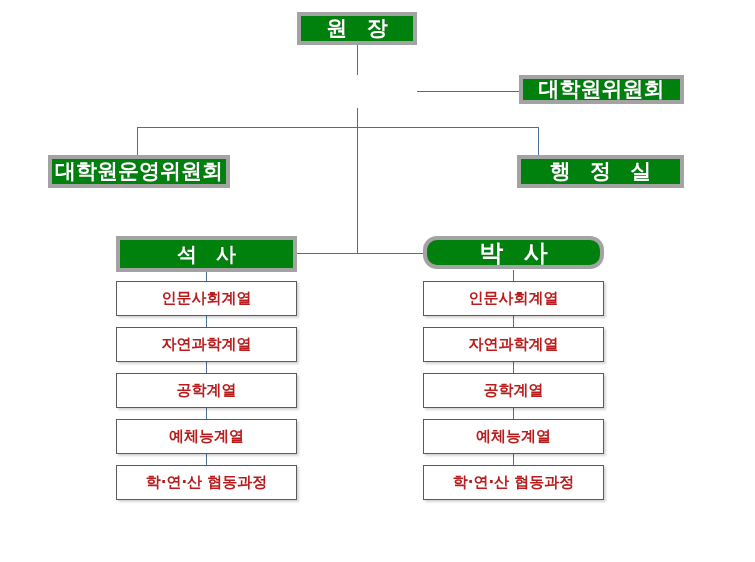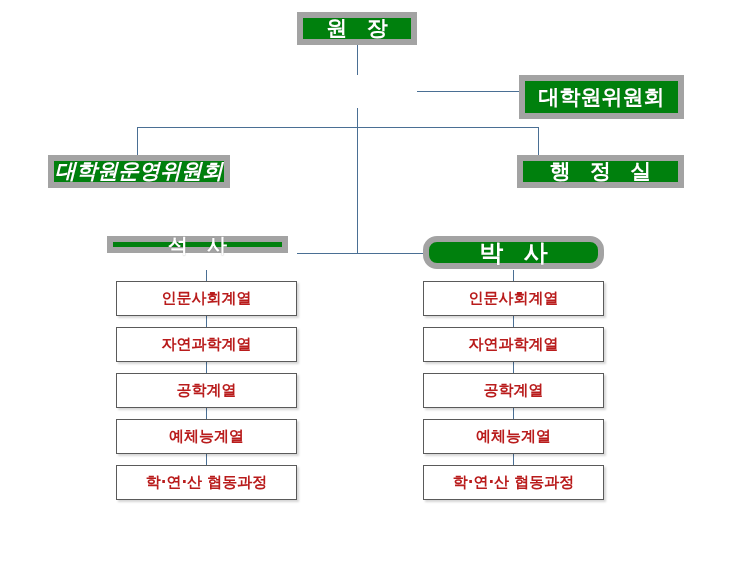--- a/index.html
+++ b/index.html
@@ -23,21 +23,21 @@
     position: absolute;
     background: #4a6f94;
   }
   .line-v { width: 1px; }
   .line-h { height: 1px; }
 
   
   .gbox {
     position: absolute;
     background: #00800d;
-    border: 6px solid #a3a3a3;
+    border: 4px solid #a3a3a3;
     box-sizing: border-box;
     color: #ffffff;
     font-weight: bold;
     display: flex;
     align-items: center;
     justify-content: center;
     text-align: center;
     letter-spacing: 0px;
     line-height: 1;
     text-shadow: 0 0 1px rgba(0,0,0,0.35);
@@ -85,27 +85,27 @@
 
   <div class="line line-v" style="left:513px; top:270px; height:11px;"></div>
   <div class="line line-v" style="left:513px; top:316px; height:11px;"></div>
   <div class="line line-v" style="left:513px; top:362px; height:11px;"></div>
   <div class="line line-v" style="left:513px; top:408px; height:11px;"></div>
   <div class="line line-v" style="left:513px; top:454px; height:11px;"></div>
 
   <div class="gbox spaced" style="left:297px; top:12px; width:120px; height:33px; font-size:21px;">원  장</div>
 
 
-  <div class="gbox" style="left:519px; top:75px; width:165px; height:44px; font-size:21px;">대학원위원회</div>
+  <div class="gbox" style="left:519px; top:75px; width:165px; height:29px; font-size:21px;">대학원위원회</div>
 
-  <div class="gbox" style="left:48px; top:155px; width:182px; height:33px; font-size:21px;font-style:italic;">대학원운영위원회</div>
+  <div class="gbox" style="left:48px; top:155px; width:182px; height:33px; font-size:21px;">대학원운영위원회</div>
 
   <div class="gbox spaced" style="left:517px; top:155px; width:167px; height:33px; font-size:21px;">행 정 실</div>
 
-  <div class="gbox spaced" style="left:107px; top:236px; width:181px; height:17px; font-size:20px;">석  사</div>
+  <div class="gbox spaced" style="left:116px; top:236px; width:181px; height:36px; font-size:20px;">석  사</div>
 
   <div class="gbox spaced" style="left:423px; top:236px; width:181px; height:33px; font-size:24px;border-radius:14px;">박  사</div>
 
   <div class="wbox" style="left:116px; top:281px; width:181px; height:35px; font-size:15px;">인문사회계열</div>
   <div class="wbox" style="left:116px; top:327px; width:181px; height:35px; font-size:15px;">자연과학계열</div>
   <div class="wbox" style="left:116px; top:373px; width:181px; height:35px; font-size:15px;">공학계열</div>
   <div class="wbox" style="left:116px; top:419px; width:181px; height:35px; font-size:15px;">예체능계열</div>
   <div class="wbox" style="left:116px; top:465px; width:181px; height:35px; font-size:15px;">학·연·산 협동과정</div>
 
   <div class="wbox" style="left:423px; top:281px; width:181px; height:35px; font-size:15px;">인문사회계열</div>

